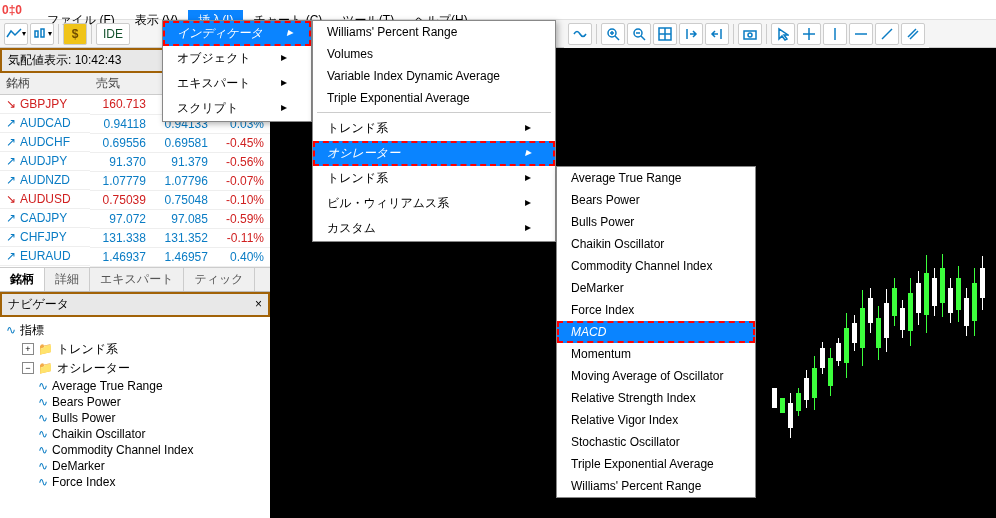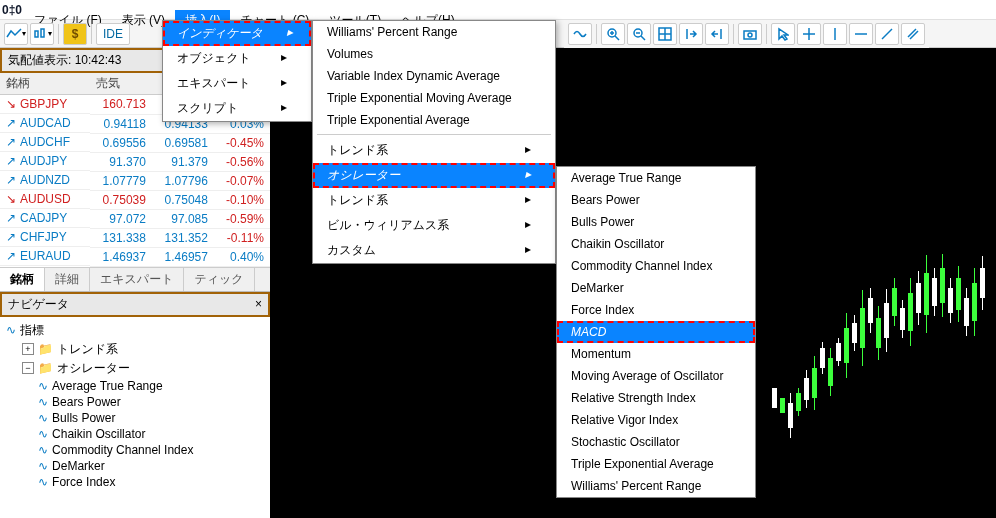--- a/index.html
+++ b/index.html
@@ -2,28 +2,28 @@
 <html><head>
 <meta charset="utf-8">
 <style>
 * { box-sizing: border-box; margin: 0; padding: 0; font-family: "Meiryo UI", "Segoe UI", Arial, sans-serif; font-size: 12px; }
 body { width: 996px; height: 518px; background: #fff; overflow: hidden; position: relative; }
 
 
 .menubar { height: 20px; display: flex; align-items: center; background: #fff; border-bottom: 1px solid #e0e0e0; padding-left: 4px; }
 .menubar .mi { padding: 2px 10px; cursor: pointer; margin-top: 21px; }
 .menubar .mi.active { background: #0a84ff; color: #fff; }
-.menubar .logo { width: 16px; height: 16px; display:flex;align-items:center;justify-content:center;color:#0f172a;font-weight:bold;margin-right:4px;}
+.menubar .logo { width: 16px; height: 16px; display:flex;align-items:center;justify-content:center;color:#ef4444;font-weight:bold;margin-right:17px;}
 
 
 .toolbar { height: 28px; display: flex; align-items: center; background: #f5f5f5; border-bottom: 1px solid #ccc; padding: 0 4px; gap:2px;}
 .tbtn { width: 24px; height: 22px; display:flex;align-items:center;justify-content:center;border:1px solid transparent; background:#fff;border:1px solid #ccc;border-radius:2px;cursor:pointer;}
 .tbtn.gold { background:#f0c419;}
 .tbtn svg { stroke:#0a7cc4; }
-.tbtn-txt{padding:0 6px;height:22px;display:flex;align-items:center;background:#fff;border:1px solid #ccc;border-radius:2px;cursor:pointer;color:#0369a1;}
+.tbtn-txt{padding:0 6px;height:22px;display:flex;align-items:center;background:#fff;border:1px solid #ccc;border-radius:2px;cursor:pointer;color:#14532d;}
 .tsep{width:1px;height:20px;background:#ccc;margin:0 2px;}
 
 
 .left-col { position: absolute; left:0; top:48px; width:270px; bottom:0; display:flex;flex-direction:column; }
 .panel-title { background:#e8e8e8; border:2px solid #a16207; padding:2px 6px; font-size:12px; display:flex;justify-content:space-between;align-items:center;}
 .panel-title .x { cursor:pointer; }
 
 .quotes { flex:0 0 auto; }
 .quotes table { width:100%; border-collapse:collapse; }
 .quotes th { text-align:left; padding:2px 6px; background:#f0f0f0; border-bottom:1px solid #ccc; color:#444; font-weight:normal;}
@@ -435,21 +435,20 @@
     </div>
     <div class="item">
       <span>スクリプト</span>
       <span class="arrw">▸</span>
     </div>
   </div>
 <div class="menu menu2" id="menu2">
     <div class="item">Williams' Percent Range</div>
     <div class="item">Volumes</div>
     <div class="item">Variable Index Dynamic Average</div>
-    <div class="item">Triple Exponential Moving Average</div>
     <div class="item">Triple Exponential Average</div>
     <div class="sep"></div>
     <div class="item">
       <span>トレンド系</span>
       <span class="arrw">▸</span>
     </div>
     <div class="item hi red-dash">
       <span>オシレーター</span>
       <span class="arrw">▸</span>
     </div>

